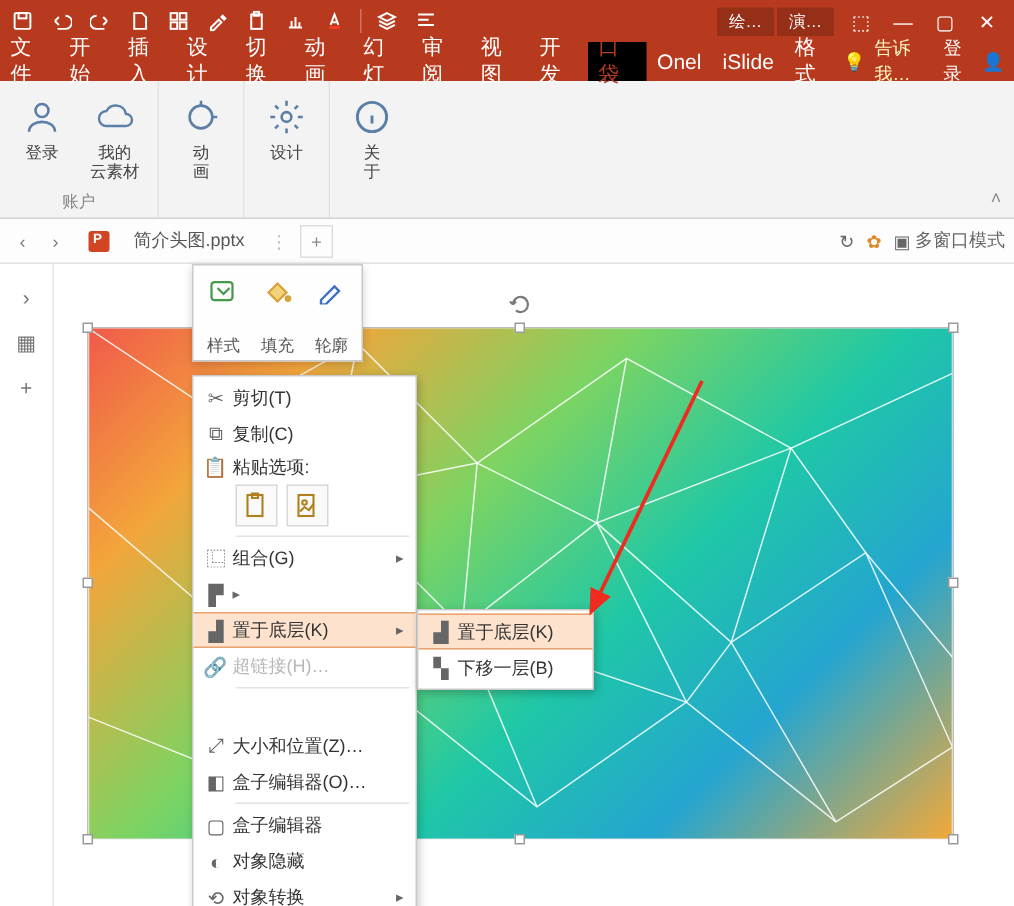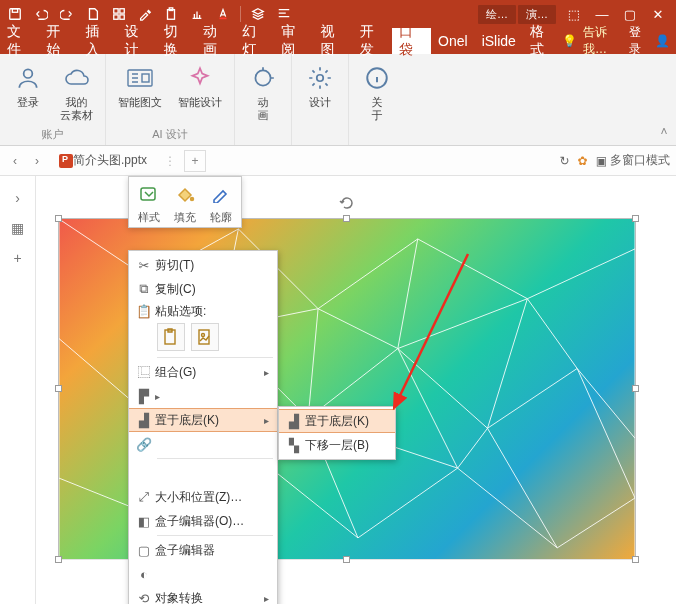--- a/index.html
+++ b/index.html
@@ -10,57 +10,57 @@
 .qat-btn{width:22px;height:22px;display:flex;align-items:center;justify-content:center;color:#fff;font-size:14px;cursor:pointer}
 .qat-btn svg{width:14px;height:14px;fill:none;stroke:#fff;stroke-width:1.5}
 .qat-sep{width:1px;height:16px;background:rgba(255,255,255,0.3);margin:0 2px}
 .titlebar-mid{flex:1;display:flex;align-items:center;justify-content:flex-end;gap:2px;padding-right:4px}
 .title-chip{padding:2px 8px;background:rgba(0,0,0,0.18);border-radius:1px;color:#fff;font-size:11px}
 .win-btns{display:flex}
 .win-btn{width:28px;height:28px;display:flex;align-items:center;justify-content:center;color:#fff;font-size:13px;cursor:pointer}
 
 .tabs{height:26px;background:#b73a1e;display:flex;align-items:stretch;color:#fff}
 .tab{padding:0 7px;display:flex;align-items:center;font-size:14px;cursor:pointer}
-.tab.active{background:#ffffff;color:#b73a1e}
+.tab.active{background:#000000;color:#b73a1e}
 .tabs-right{margin-left:auto;display:flex;align-items:center;gap:6px;padding-right:6px}
 .tell-me{color:#fef9c3;font-size:12px}
 
 .ribbon{height:92px;background:#f3f3f3;border-bottom:1px solid #d4d4d4;display:flex}
 .r-group{padding:4px 8px 0;border-right:1px solid #e3e3e3;display:flex;flex-direction:column;align-items:center;height:100%}
 .r-group-items{display:flex;gap:8px;flex:1}
 .r-big{display:flex;flex-direction:column;align-items:center;justify-content:flex-start;gap:2px;padding:4px 4px 0;cursor:pointer;min-width:40px}
 .r-big-icon{width:32px;height:32px;display:flex;align-items:center;justify-content:center}
 .r-big-label{font-size:11px;color:#444;text-align:center;line-height:13px}
 .r-group-title{font-size:11px;color:#888;padding:2px 0 3px}
 .r-collapse{margin-left:auto;width:24px;display:flex;align-items:flex-end;justify-content:center;padding-bottom:6px;color:#888;cursor:pointer}
 
 .filestrip{height:30px;background:#fdfdfd;border-bottom:1px solid #e2e2e2;display:flex;align-items:center;padding:0 6px;gap:4px}
 .filestrip-left{display:flex;align-items:center;gap:4px}
 .fs-btn{width:18px;height:18px;color:#777;display:flex;align-items:center;justify-content:center;cursor:pointer}
-.file-tab{display:flex;align-items:center;gap:0;padding:3px 8px;border:1px solid transparent;cursor:pointer;color:#555;font-size:12px}
+.file-tab{display:flex;align-items:center;gap:16px;padding:3px 8px;border:1px solid transparent;cursor:pointer;color:#555;font-size:12px}
 .file-tab .pp-icon{width:14px;height:14px;background:#d14424;border-radius:2px;position:relative}
 .file-tab .pp-icon:after{content:"P";position:absolute;left:3px;top:0;color:#fff;font-size:9px;font-weight:bold}
 .file-tab.active{background:#fff;border-color:#d0d0d0;border-bottom-color:#fff}
 .file-tab .close{margin-left:6px;color:#999;font-size:13px}
 .plus-tab{width:22px;height:22px;border:1px solid #ddd;display:flex;align-items:center;justify-content:center;color:#888;cursor:pointer}
 .filestrip-right{margin-left:auto;display:flex;align-items:center;gap:8px;color:#666}
 .fsr-item{display:flex;align-items:center;gap:3px;cursor:pointer;font-size:12px}
 
 .workspace{position:relative;height:428px;background:#fff;display:flex}
 .leftrail{width:36px;border-right:1px solid #e5e5e5;display:flex;flex-direction:column;align-items:center;gap:14px;padding-top:14px;color:#777}
 .leftrail div{cursor:pointer;font-size:14px}
 .canvas-area{flex:1;position:relative;background:#fff}
 .slide{position:absolute;left:22px;top:42px;width:578px;height:342px;border:1px solid #bdbdbd}
 .slide-bg{position:absolute;inset:0;background:linear-gradient(135deg,#f05a4a 0%,#f3a53b 18%,#7bd463 40%,#1fc7a7 60%,#24a5d0 78%,#f2a93a 100%)}
 .poly{position:absolute;inset:0}
 .rotate-handle{position:absolute;left:50%;top:-24px;width:16px;height:16px;transform:translateX(-50%)}
 .sel-handle{position:absolute;width:7px;height:7px;background:#fff;border:1px solid #9a9a9a}
 
 .mini-toolbar{position:absolute;left:128px;top:176px;background:#fefefe;border:1px solid #c9c9c9;box-shadow:0 2px 6px rgba(0,0,0,0.18);display:flex;padding:4px 2px 0;z-index:5}
-.mini-item{display:flex;flex-direction:column;align-items:center;gap:5px;padding:2px 6px;cursor:pointer;color:#555}
+.mini-item{display:flex;flex-direction:column;align-items:center;gap:18px;padding:2px 6px;cursor:pointer;color:#555}
 .mini-item-icon{width:24px;height:22px;display:flex;align-items:center;justify-content:center}
 .mini-item-label{font-size:11px}
 
 .ctx{position:absolute;left:128px;top:250px;width:150px;background:#fff;border:1px solid #c9c9c9;box-shadow:1px 2px 6px rgba(0,0,0,0.25);z-index:10;padding:2px 0}
 .ctx-item{display:flex;align-items:center;height:24px;padding:0 8px 0 4px;cursor:pointer;color:#333;position:relative}
 .ctx-item.hl{background:#fde2cd;border-top:1px solid #e8a26f;border-bottom:1px solid #e8a26f}
 .ctx-item.disabled{color:#b8b8b8}
 .ctx-icon{width:22px;height:18px;display:flex;align-items:center;justify-content:center;color:#666;font-size:13px}
 .ctx-label{flex:1;font-size:12px}
 .ctx-arrow{color:#666;font-size:10px}
@@ -191,43 +191,20 @@
         <div class="r-big-icon">
             <svg width="28" height="22" viewBox="0 0 28 20" fill="none" stroke="#5b7fa6" stroke-width="1.6">
               <path d="M8 16a5 5 0 010-10 7 7 0 0113 2 4 4 0 010 8H8z"></path>
             </svg>
           </div>
         <div class="r-big-label" style="white-space:pre">我的
 云素材</div>
       </div>
     </div>
     <div class="r-group-title">账户</div>
-  </div>
-  <div class="r-group">
-    <div class="r-group-items">
-      <div class="r-big">
-        <div class="r-big-icon">
-            <svg width="28" height="24" viewBox="0 0 28 24" fill="none" stroke="#5b7fa6" stroke-width="1.4">
-              <rect x="2" y="4" width="24" height="16" rx="1"></rect>
-              <path d="M6 8h6M6 12h6M6 16h6"></path>
-              <rect x="16" y="8" width="7" height="8"></rect>
-            </svg>
-          </div>
-        <div class="r-big-label">智能图文</div>
-      </div>
-      <div class="r-big">
-        <div class="r-big-icon">
-            <svg width="26" height="26" viewBox="0 0 24 24" fill="none" stroke="#d973a8" stroke-width="1.6">
-              <path d="M12 3l2 5 5 2-5 2-2 5-2-5-5-2 5-2z"></path>
-            </svg>
-          </div>
-        <div class="r-big-label">智能设计</div>
-      </div>
-    </div>
-    <div class="r-group-title">AI 设计</div>
   </div>
   <div class="r-group">
     <div class="r-group-items">
       <div class="r-big">
         <div class="r-big-icon">
             <svg width="26" height="26" viewBox="0 0 24 24" fill="none" stroke="#5b7fa6" stroke-width="1.6">
               <circle cx="12" cy="12" r="7"></circle>
               <path d="M12 5V2M19 12h3"></path>
             </svg>
           </div>
@@ -393,40 +370,42 @@
     <span class="ctx-icon">▛</span>
     <span class="ctx-arrow">▸</span>
   </div>
   <div class="ctx-item hl">
     <span class="ctx-icon">▟</span>
     <span class="ctx-label">置于底层(K)</span>
     <span class="ctx-arrow">▸</span>
   </div>
   <div class="ctx-item disabled">
     <span class="ctx-icon">🔗</span>
+    <span class="ctx-label">超链接(H)…</span>
   </div>
   <div class="ctx-sep"></div>
   <div class="ctx-item">
     <span class="ctx-icon"></span>
   </div>
   <div class="ctx-item">
     <span class="ctx-icon">⤢</span>
     <span class="ctx-label">大小和位置(Z)…</span>
   </div>
   <div class="ctx-item">
     <span class="ctx-icon">◧</span>
     <span class="ctx-label">盒子编辑器(O)…</span>
   </div>
   <div class="ctx-sep"></div>
   <div class="ctx-item">
     <span class="ctx-icon">▢</span>
     <span class="ctx-label">盒子编辑器</span>
   </div>
   <div class="ctx-item">
     <span class="ctx-icon">◐</span>
+    <span class="ctx-label">对象隐藏</span>
   </div>
   <div class="ctx-item">
     <span class="ctx-icon">⟲</span>
     <span class="ctx-label">对象转换</span>
     <span class="ctx-arrow">▸</span>
   </div>
 </div>
 
 <div class="submenu">
   <div class="ctx-item hl">

